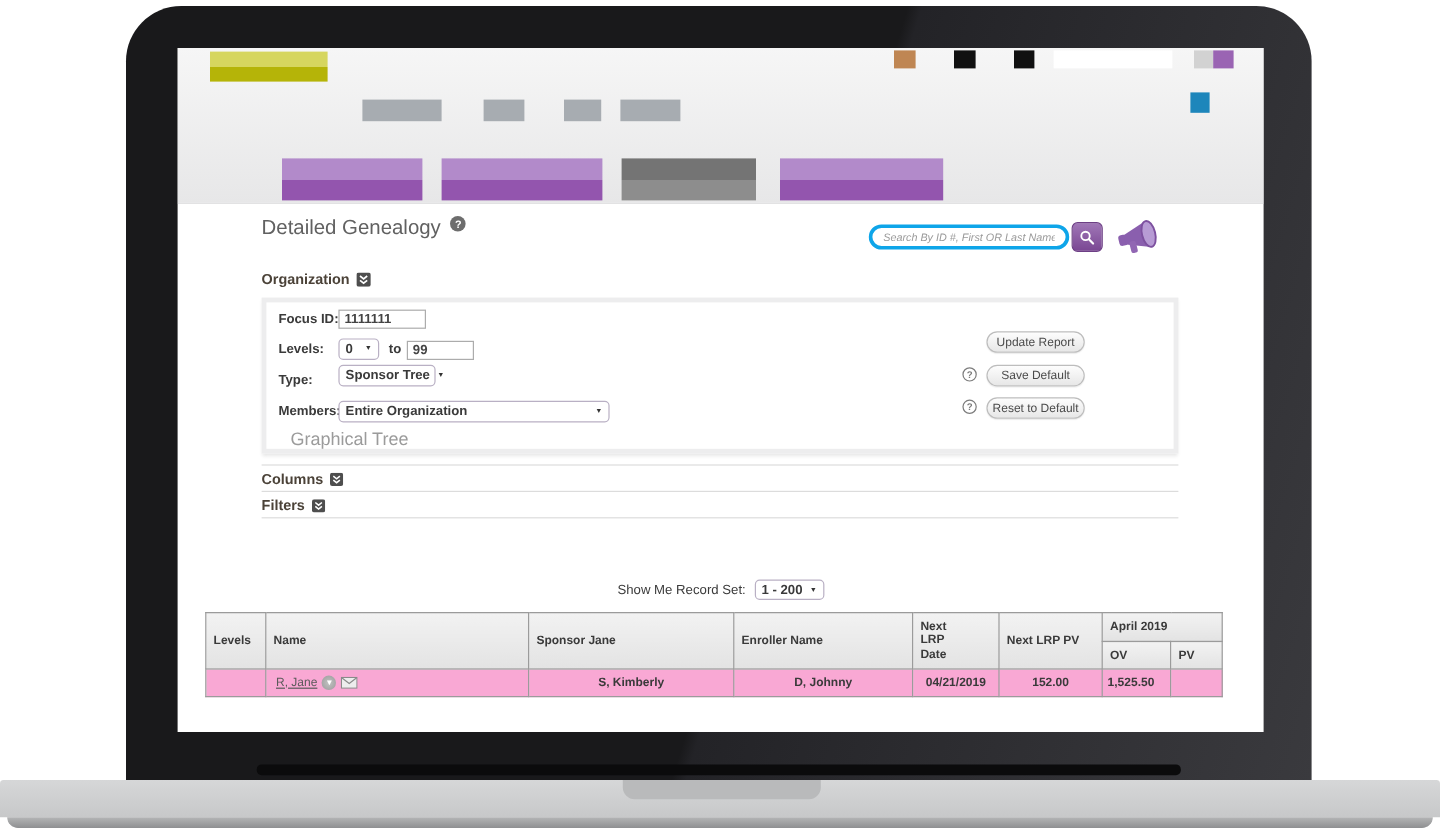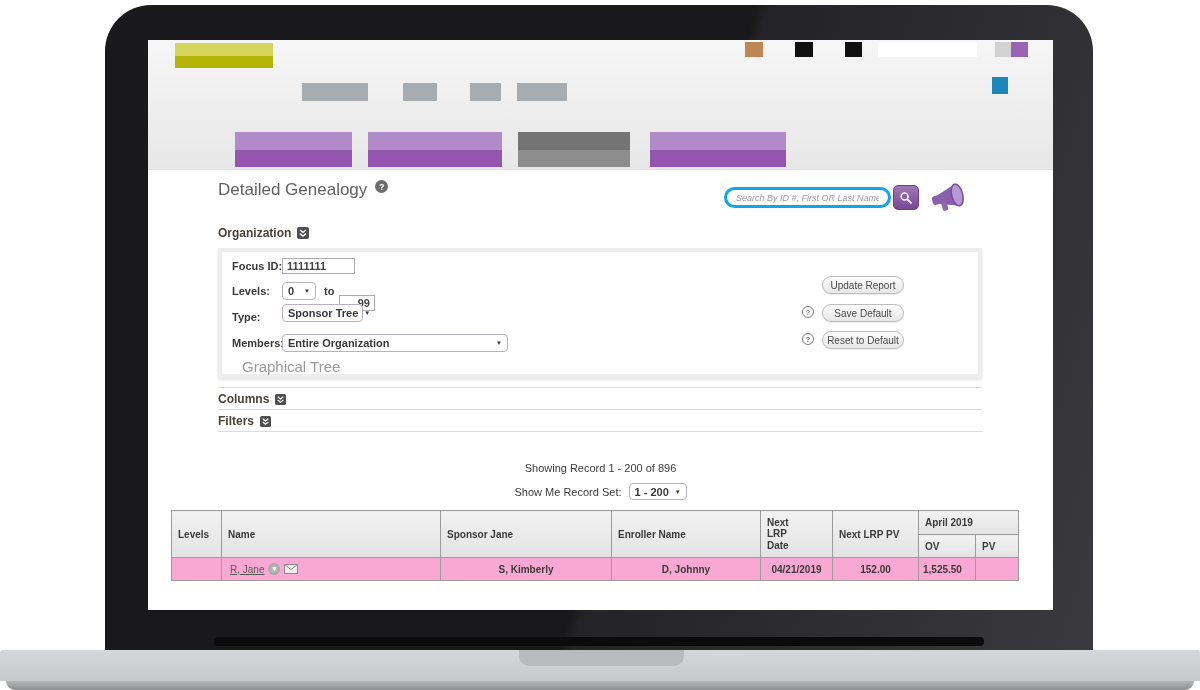--- a/index.html
+++ b/index.html
@@ -159,21 +159,21 @@
     <div class="panel">
       <span class="flabel" style="left:10px;top:8px;">Focus ID:</span>
       <input class="tinput" style="left: 60px; top: 6px; width: 73px; height: 16px;" value="1111111">
 
       <span class="flabel" style="left:10px;top:33px;">Levels:</span>
       <div class="sel" style="left:60px;top:30px;width:34px;">
         <span class="sel-val">0</span>
         <span class="sel-caret">▼</span>
       </div>
       <span class="to-word" style="left:102px;top:33px;">to</span>
-      <input class="tinput" style="left: 117px; top: 43px; width: 36px; height: 16px; text-align: right;" value="99">
+      <input class="tinput" style="left: 117px; top: 32px; width: 56px; height: 16px;" value="99">
 
       <span class="flabel" style="left:10px;top:59px;">Type:</span>
       <div class="sel" style="left:60px;top:52px;width:81px;">
         <span class="sel-val">Sponsor Tree</span>
         <span class="sel-caret">▼</span>
       </div>
 
       <span class="flabel" style="left:10px;top:85px;">Members:</span>
       <div class="sel" style="left:60px;top:82px;width:226px;">
         <span class="sel-val">Entire Organization</span>
@@ -202,21 +202,20 @@
     <div class="sec-row" style="left:70px;top:374px;">
       <span class="sec-label">Filters</span>
       <svg width="11" height="11" viewBox="0 0 12 12">
         <rect width="12" height="12" rx="2" fill="#4e4e4e"></rect>
         <path d="M3 3 L6 5.4 L9 3" stroke="#fff" fill="none" stroke-width="1.4"></path>
         <path d="M3 6.6 L6 9 L9 6.6" stroke="#fff" fill="none" stroke-width="1.4"></path>
       </svg>
     </div>
     <div class="divider" style="top:391px;"></div>
 
-    <div class="showing">Showing Record 1 - 200 of 896</div>
     <div class="recset-row">
       <span class="recset-label">Show Me Record Set:</span>
       <div class="sel recset-sel">
         <span class="sel-val">1 - 200</span>
         <span class="sel-caret">▼</span>
       </div>
     </div>
 
     <table class="gen">
       <colgroup>

